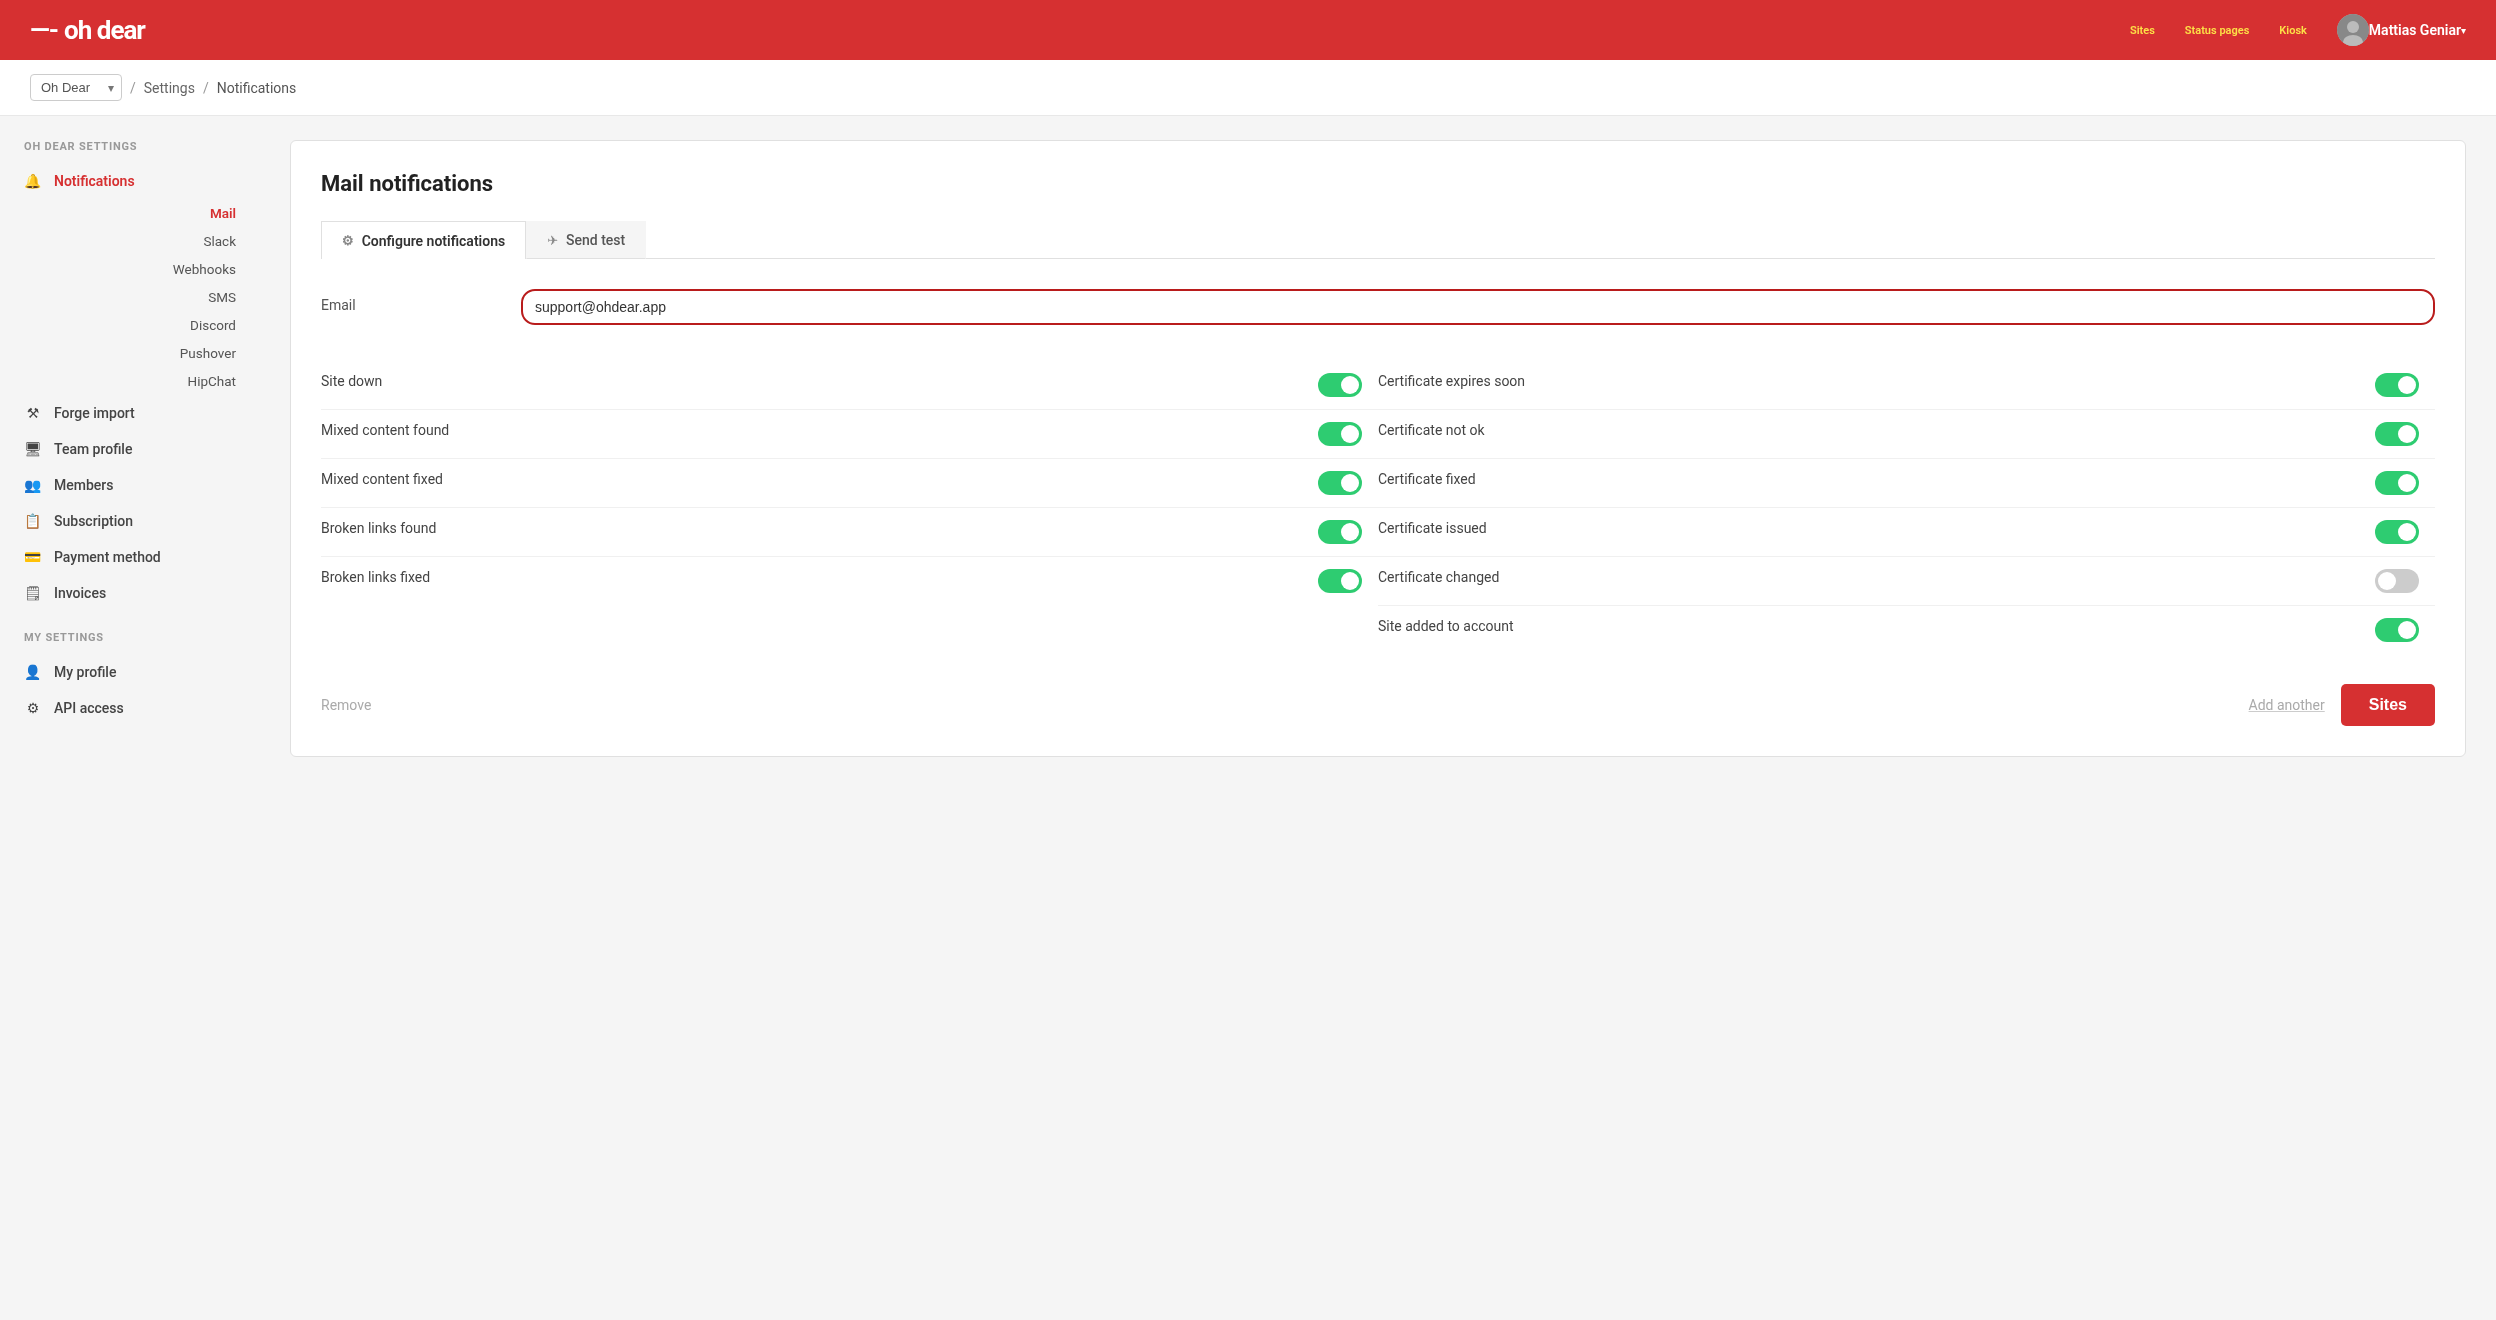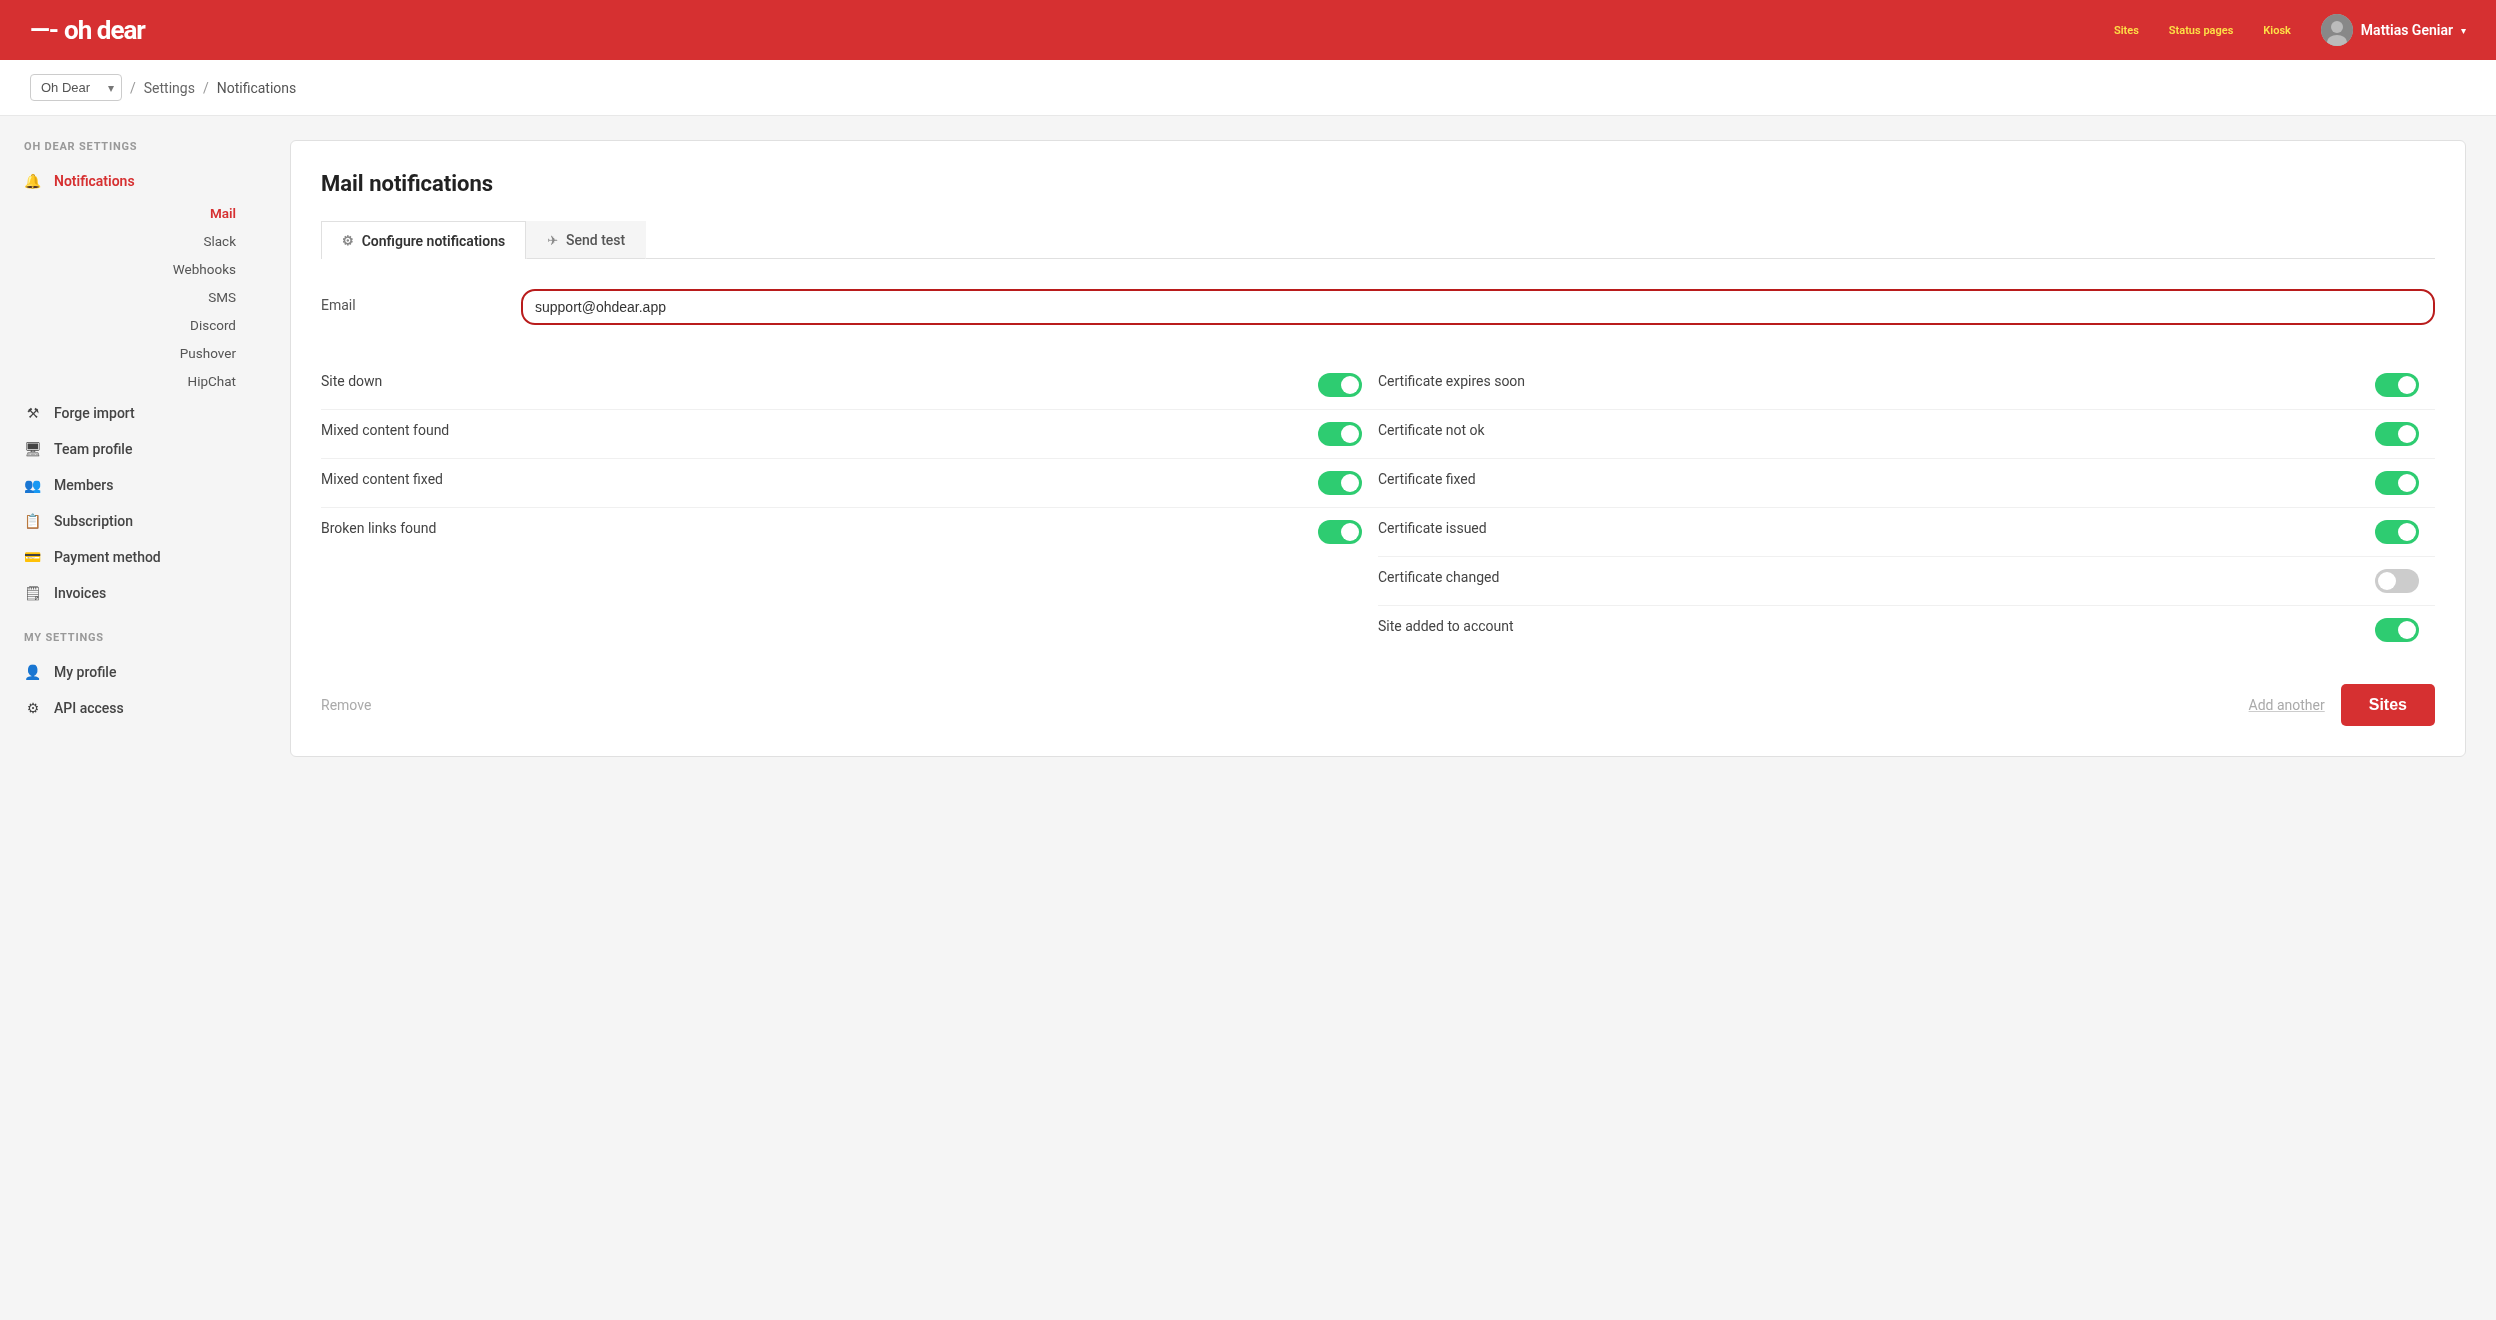--- a/index.html
+++ b/index.html
@@ -32,21 +32,20 @@
     .nav-link {
       color: #fde047;
       font-size: 11px;
       font-weight: 600;
       cursor: pointer;
       text-decoration: none;
     }
     .user-info {
       display: flex;
       align-items: center;
-      gap: 8px;
       cursor: pointer;
       justify-content: center;
     }
     .user-avatar {
       width: 32px;
       height: 32px;
       border-radius: 50%;
       background: #aaa;
       overflow: hidden;
       display: flex;
@@ -441,20 +440,27 @@
         <span class="toggle-slider"></span>
       </label>
     </div>
             <div class="notif-row">
       <span class="notif-label">Broken links found</span>
       <label class="toggle">
         <input type="checkbox" checked="" style="">
         <span class="toggle-slider"></span>
       </label>
     </div>
+            <div class="notif-row">
+      <span class="notif-label">Broken links fixed</span>
+      <label class="toggle">
+        <input type="checkbox" checked="" style="">
+        <span class="toggle-slider"></span>
+      </label>
+    </div>
           </div>
 
         <div id="notif-right">
             <div class="notif-row">
       <span class="notif-label">Certificate expires soon</span>
       <label class="toggle">
         <input type="checkbox" checked="" style="">
         <span class="toggle-slider"></span>
       </label>
     </div>

